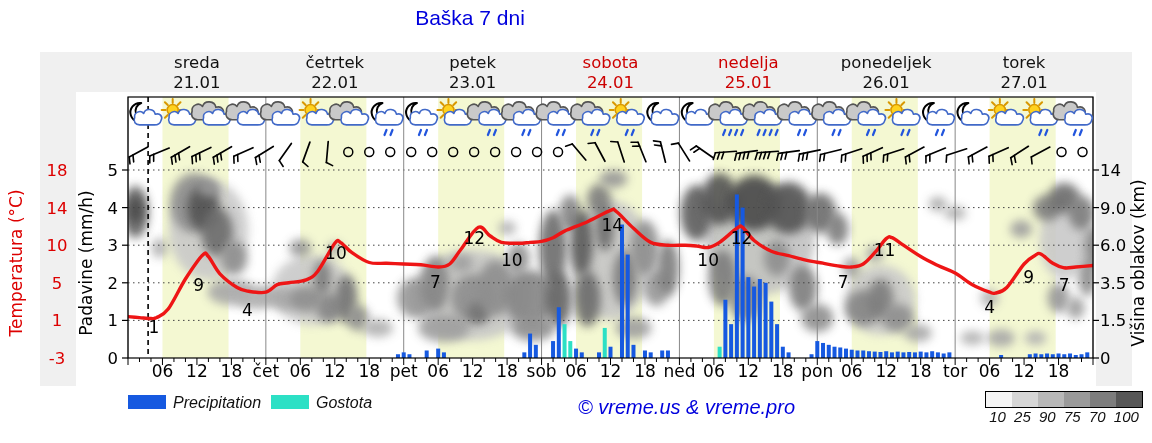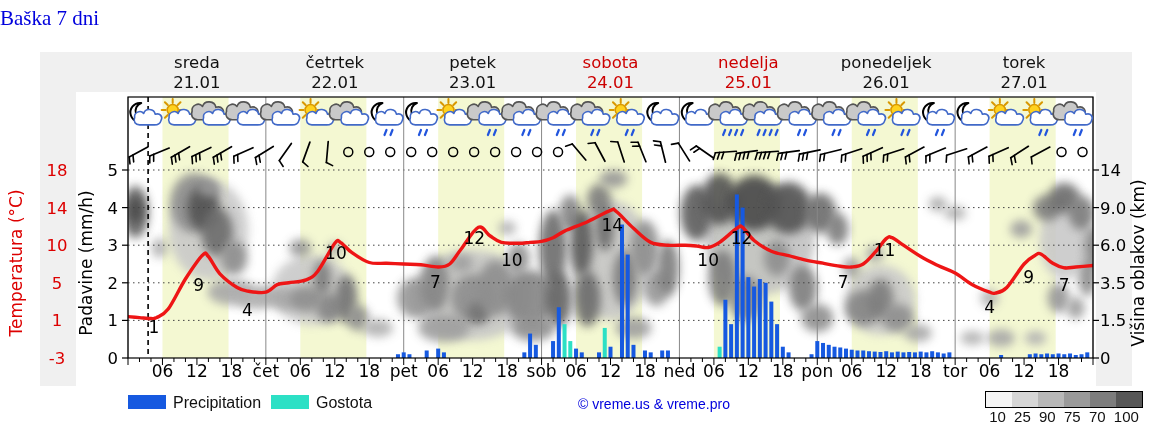--- a/index.html
+++ b/index.html
@@ -1,28 +1,28 @@
 <!DOCTYPE html>
 <html><head>
 <meta charset="utf-8">
 <style>
   html,body{margin:0;padding:0;background:#fff;}
   #page{position:relative;width:1152px;height:443px;background:#fff;overflow:hidden;
         font-family:"Liberation Sans",sans-serif;}
   .hdr{position:absolute;white-space:nowrap;}
   #hint{left:10px;top:8px;font-size:15px;}
-  #title{left:0;top:6px;width:940px;text-align:left;font-size:21px;font-family:Liberation Serif, serif;}
+  #title{left:0;top:6px;width:940px;text-align:center;font-size:21px;}
   #updated{right:8px;top:8px;font-size:15px;}
   .blue{color:#0000dd;}
   #chart-svg{position:absolute;left:0;top:0;}
-  #legend{position:absolute;left:0;top:388px;width:1152px;height:45px;font-size:16px;color:#111;}
+  #legend{position:absolute;left:0;top:388px;width:1152px;height:45px;font-size:16px;color:#111;font-style:italic;}
   .sw{position:absolute;top:7px;width:38px;height:14px;}
   #lg-precip-label{position:absolute;left:173px;top:6px;}
   #lg-showers-label{position:absolute;left:316px;top:6px;}
-  #lg-copy{position:absolute;left:578px;top:8px;font-size:14px;}
+  #lg-copy{position:absolute;left:578px;top:8px;font-size:20px;}
   #lg-density-label{position:absolute;left:768px;top:5px;font-size:17px;}
   #density-gradient{position:absolute;left:985px;top:3px;width:156px;height:15px;
                     border:1px solid #000;display:flex;}
   #density-gradient div{flex:1 1 auto;height:100%;}
   #density-ticks{position:absolute;left:985px;top:20px;width:158px;display:flex;font-size:15px;}
   #density-ticks span{flex:1 1 auto;text-align:center;}
 </style>
 </head>
 <body>
 

